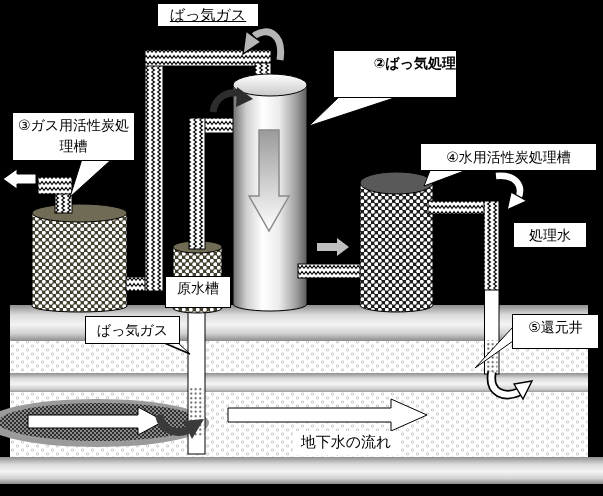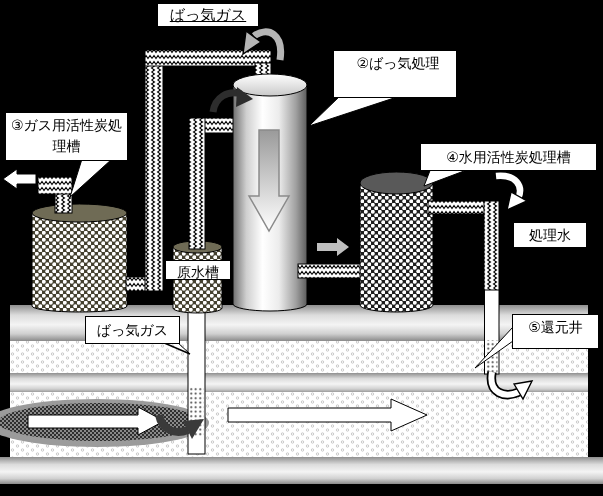--- a/index.html
+++ b/index.html
@@ -6,21 +6,21 @@
   #stage{
     position:relative;width:603px;height:496px;background:#000;
     overflow:hidden;font-family:"DejaVu Sans",sans-serif;
   }
   #stage svg{position:absolute;left:0;top:0;}
   .lbl{
     position:absolute;box-sizing:border-box;background:#fff;border:1px solid #000;
     color:#000;font-size:14px;text-align:center;white-space:nowrap;
   }
   .lbl.noborder{border:none;}
-  .lbl.leftalign{text-align:center;}
+  .lbl.leftalign{text-align:right;font-weight:bold;}
   .line{display:block;}
 </style>
 </head>
 <body>
 
 <div id="stage">
 
 <svg width="603" height="496" viewBox="0 0 603 496">
   <defs>
     <pattern id="zzH" width="8" height="6" patternUnits="userSpaceOnUse">
@@ -167,29 +167,30 @@
   <line x1="162" y1="342" x2="190" y2="354" stroke="#000" stroke-width="1.5"></line>
   <line x1="177" y1="342" x2="190" y2="354" stroke="#000" stroke-width="1"></line>
 </svg>
 
 <div class="lbl" style="left:157px;top:3px;width:102px;height:24px;line-height:22px;font-size:15px;text-decoration:underline;">ばっ気ガス</div>
 
 <div class="lbl leftalign" style="left:333px;top:50px;width:124px;height:48px;padding:2px 0 0 6px;line-height:21px;">
   <span class="line">②ばっ気処理</span>
 </div>
 
-<div class="lbl" style="left:5px;top:112px;width:123px;height:49px;padding-top:2px;line-height:21px;text-align:center;">
+<div class="lbl" style="left:12px;top:112px;width:123px;height:49px;padding-top:2px;line-height:21px;text-align:center;">
   <span class="line">③ガス用活性炭処</span>
   <span class="line">理槽</span>
 </div>
 
 <div class="lbl" style="left:420px;top:143px;width:177px;height:28px;line-height:26px;">④水用活性炭処理槽</div>
 
 <div class="lbl" style="left:513px;top:222px;width:74px;height:26px;line-height:24px;">処理水</div>
 
-<div class="lbl" style="left:165px;top:260px;width:66px;height:20px;line-height:22px;">原水槽</div>
+<div class="lbl" style="left:165px;top:276px;width:66px;height:32px;line-height:22px;">原水槽</div>
 
 <div class="lbl" style="left:85px;top:316px;width:95px;height:28px;line-height:26px;">ばっ気ガス</div>
 
 <div class="lbl" style="left:512px;top:314px;width:87px;height:35px;line-height:25px;">⑤還元井</div>
 
+<div class="lbl noborder" style="left:293px;top:431px;width:106px;height:24px;line-height:23px;font-size:15px;">地下水の流れ</div>
 
 </div>
 
 </body></html>

